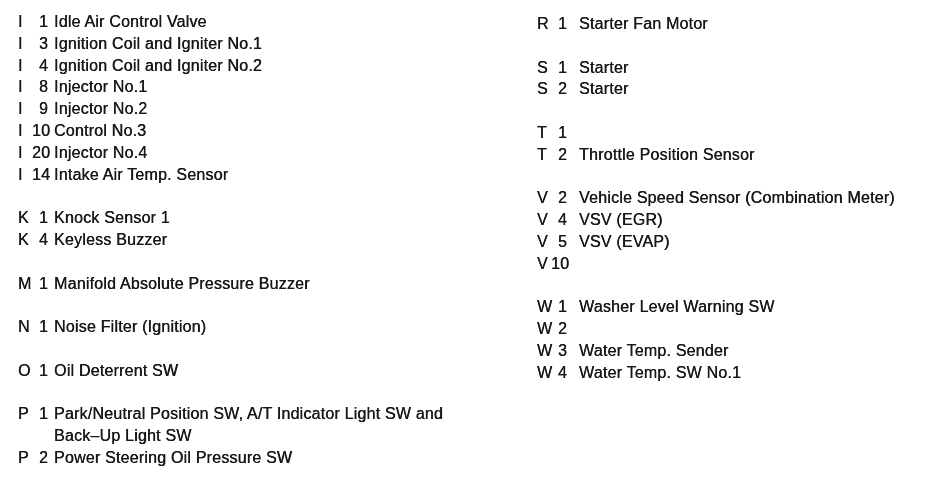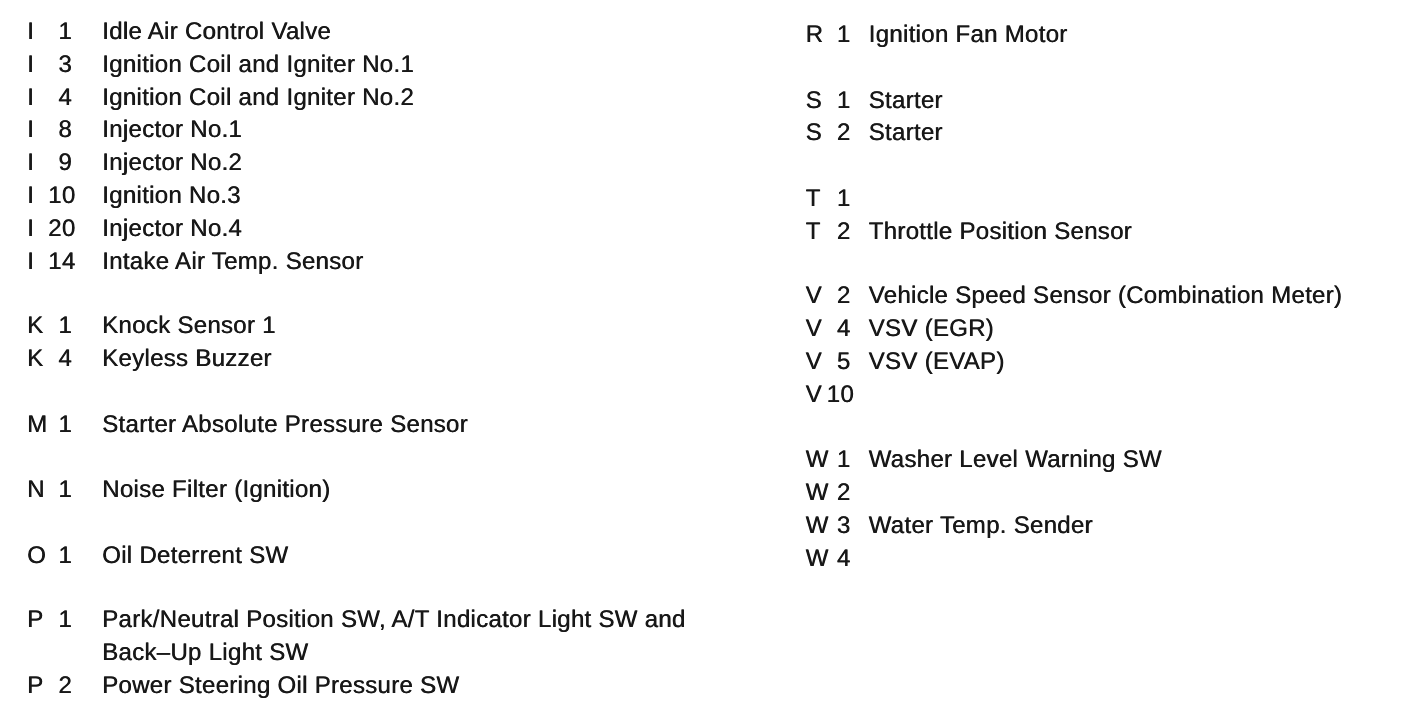--- a/index.html
+++ b/index.html
@@ -28,21 +28,21 @@
     align-items: flex-start;
     font-size: 16px;
     line-height: 21.8px;
     letter-spacing: 0.2px;
     
     text-shadow: 0.35px 0 0 currentColor;
   }
   .code { flex: none; width: 14px; }
   .num  { flex: none; width: 16px; text-align: right; }
   .desc { flex: 1; white-space: pre-line; }
-  .col-left  .desc { margin-left: 20px; }
+  .col-left  .desc { margin-left: 6px; }
   .col-right .desc { margin-left: 12px; }
 </style>
 </head>
 <body>
 
 <div class="page">
   <div class="col col-left">
       <div class="group">
         <div class="row">
     <span class="code">I</span>
@@ -65,21 +65,21 @@
     <span class="desc">Injector No.1</span>
   </div>
         <div class="row">
     <span class="code">I</span>
     <span class="num">9</span>
     <span class="desc">Injector No.2</span>
   </div>
         <div class="row">
     <span class="code">I</span>
     <span class="num">10</span>
-    <span class="desc">Ignition No.3</span>
+    <span class="desc">Control No.3</span>
   </div>
         <div class="row">
     <span class="code">I</span>
     <span class="num">20</span>
     <span class="desc">Injector No.4</span>
   </div>
         <div class="row">
     <span class="code">I</span>
     <span class="num">14</span>
     <span class="desc">Intake Air Temp. Sensor</span>
@@ -94,21 +94,21 @@
         <div class="row">
     <span class="code">K</span>
     <span class="num">4</span>
     <span class="desc">Keyless Buzzer</span>
   </div>
       </div>
       <div class="group">
         <div class="row">
     <span class="code">M</span>
     <span class="num">1</span>
-    <span class="desc">Starter Absolute Pressure Sensor</span>
+    <span class="desc">Manifold Absolute Pressure Buzzer</span>
   </div>
       </div>
       <div class="group">
         <div class="row">
     <span class="code">N</span>
     <span class="num">1</span>
     <span class="desc">Noise Filter (Ignition)</span>
   </div>
       </div>
       <div class="group">
@@ -130,21 +130,21 @@
     <span class="num">2</span>
     <span class="desc">Power Steering Oil Pressure SW</span>
   </div>
       </div>
     </div>
   <div class="col col-right">
       <div class="group">
         <div class="row">
     <span class="code">R</span>
     <span class="num">1</span>
-    <span class="desc">Ignition Fan Motor</span>
+    <span class="desc">Starter Fan Motor</span>
   </div>
       </div>
       <div class="group">
         <div class="row">
     <span class="code">S</span>
     <span class="num">1</span>
     <span class="desc">Starter</span>
   </div>
         <div class="row">
     <span class="code">S</span>
@@ -195,16 +195,17 @@
     <span class="num">2</span>
   </div>
         <div class="row">
     <span class="code">W</span>
     <span class="num">3</span>
     <span class="desc">Water Temp. Sender</span>
   </div>
         <div class="row">
     <span class="code">W</span>
     <span class="num">4</span>
+    <span class="desc">Water Temp. SW No.1</span>
   </div>
       </div>
     </div>
 </div>
 
 </body></html>

